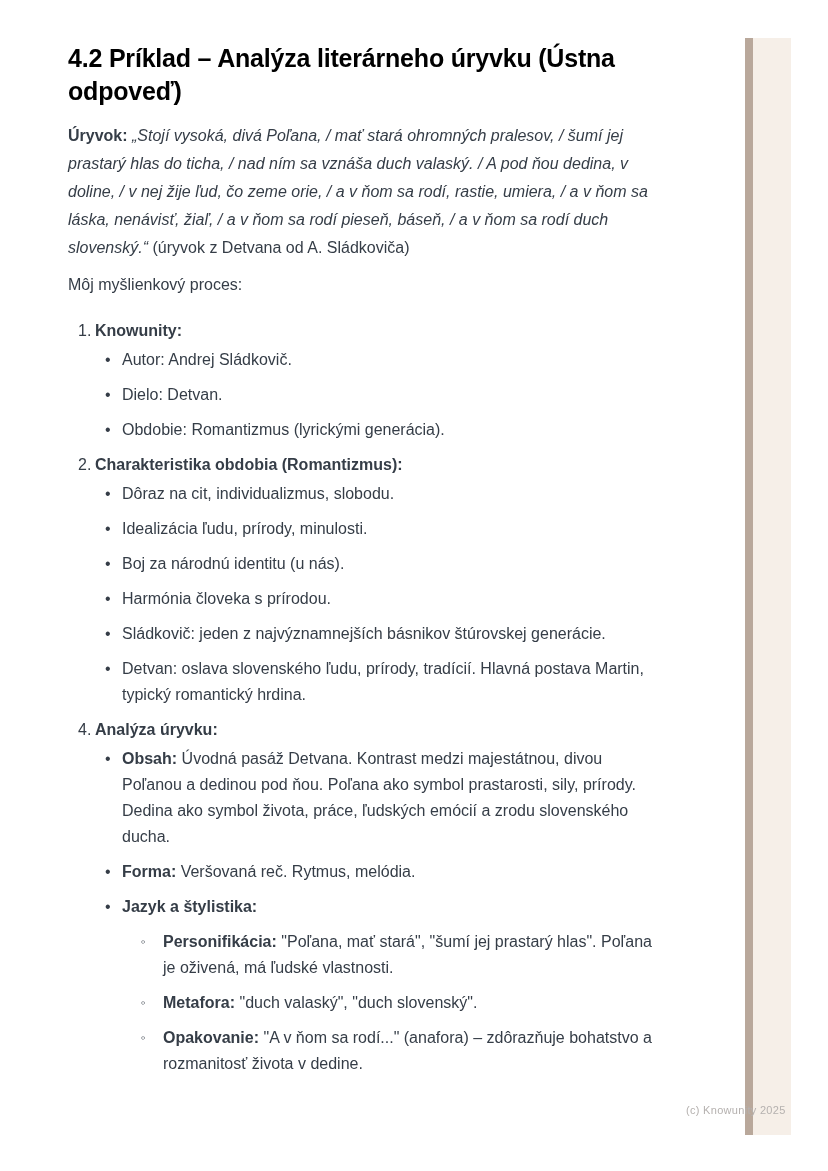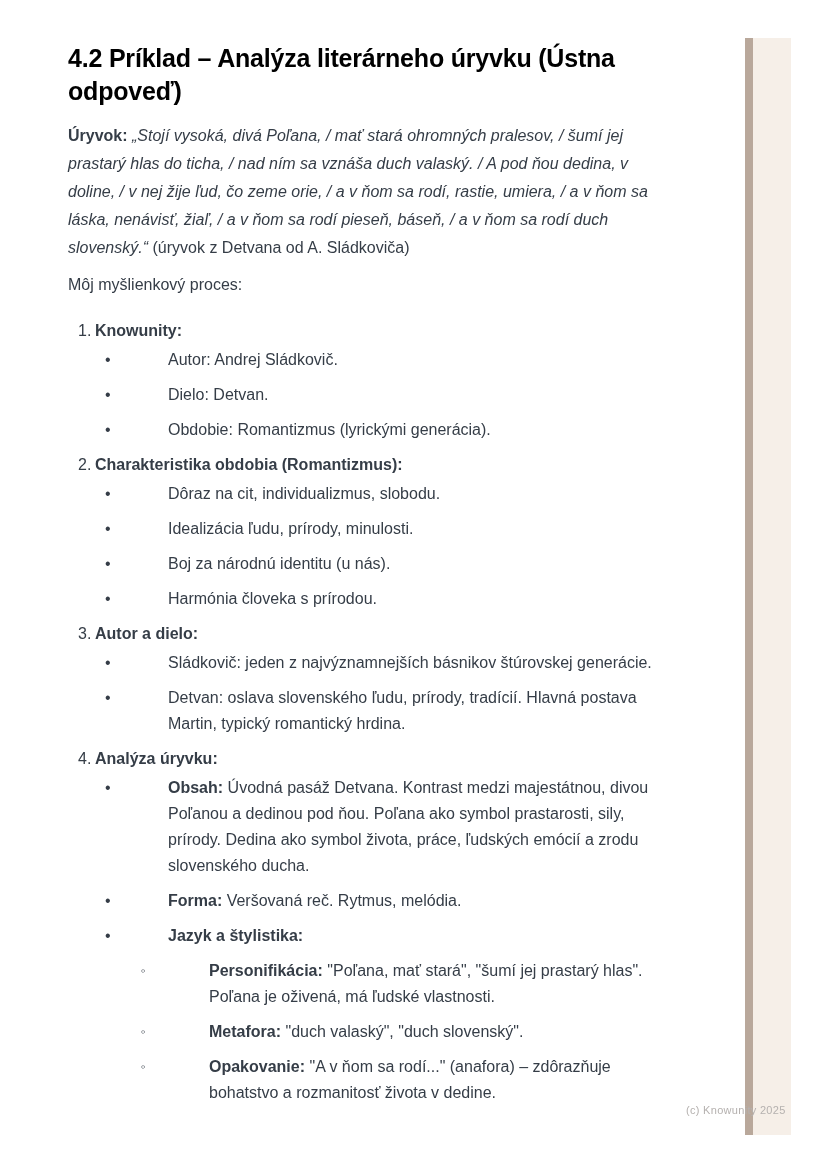--- a/index.html
+++ b/index.html
@@ -56,21 +56,20 @@
   ul.blist {
     list-style: none;
     margin: 0;
     padding: 0;
   }
   ul.blist li {
     display: flex;
     font-size: 16px;
     line-height: 26px;
     margin: 0 0 9px 0;
-    gap: 46px;
   }
   ul.blist li .mk {
     flex: 0 0 17px;
     margin-left: 37px;
     color: #353d47;
   }
   ul.blist li .mk::before { content: "\2022"; }
   ul.blist.sub li .mk {
     flex: 0 0 22px;
     margin-left: 73px;
@@ -156,21 +155,20 @@
           <span class="txt">Boj za národnú identitu (u nás).</span>
         </li>
       <li>
           <span class="mk"></span>
           <span class="txt">Harmónia človeka s prírodou.</span>
         </li>
     </ul>
   </div>
 
   <div class="section">
-    <div class="sec-title"><span class="num">3.</span><span class="sec-heading">Autor a dielo:</span></div>
     <ul class="blist">
       <li>
           <span class="mk"></span>
           <span class="txt">Sládkovič: jeden z najvýznamnejších básnikov štúrovskej generácie.</span>
         </li>
       <li>
           <span class="mk"></span>
           <span class="txt">Detvan: oslava slovenského ľudu, prírody, tradícií. Hlavná postava Martin, typický romantický hrdina.</span>
         </li>
     </ul>

